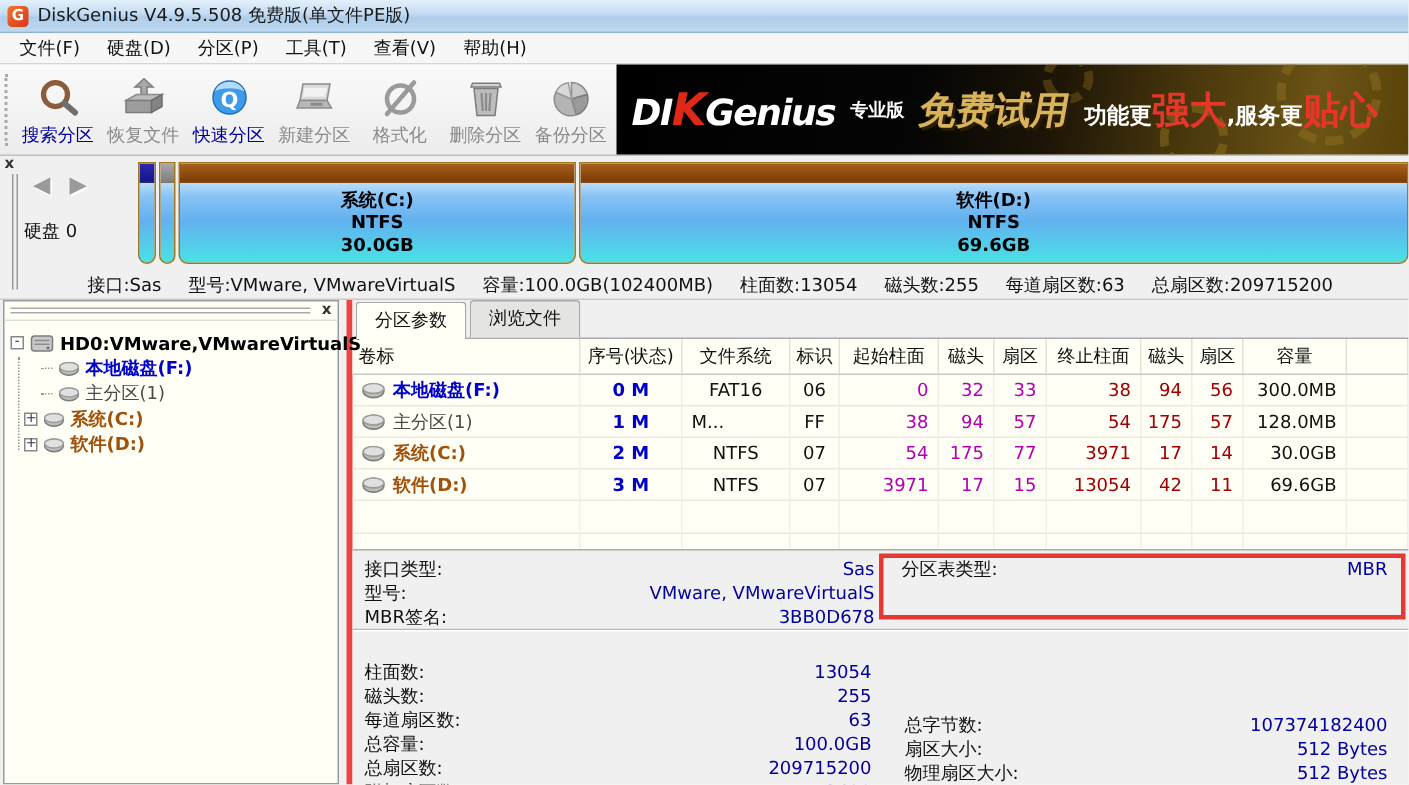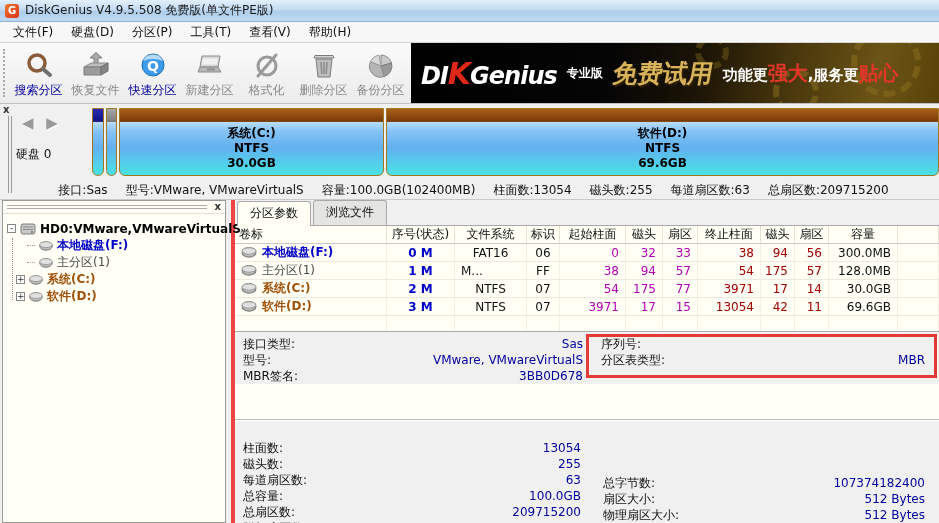--- a/index.html
+++ b/index.html
@@ -33,21 +33,21 @@
   .g1 { width:70px; height:70px; right:18px; top:-16px; border-style:dashed; }
   .g2 { width:46px; height:46px; right:120px; bottom:-12px; border-style:dashed; }
   .g3 { width:34px; height:34px; right:210px; top:-8px; border-style:dashed; opacity:.4; }
   .banner-inner { position:absolute; inset:0; display:flex; align-items:center; gap:10px; padding:0 10px; }
   .brand { font-style:italic; font-weight:bold; font-size:24px; letter-spacing:-1px; white-space:nowrap; }
   .brand .k { color:#E02818; font-size:30px; }
   .edition { font-size:12px; font-weight:bold; }
   .promo { font-size:25px; font-weight:bold; color:#D8B35A; transform:skewX(-10deg);
            text-shadow:2px 2px 0 #2a1d04; white-space:nowrap; }
   .slogan { font-size:15px; font-weight:bold; white-space:nowrap; }
-  .slogan .em { color:#E8352A; font-size:20px; }
+  .slogan .em { color:#E8352A; font-size:25px; }
 
   
   .disk-panel { height:96px; position:relative; background:#F0F0F0; border-bottom:1px solid #C9C9C9; }
   .dp-close { position:absolute; left:3px; top:1px; font-size:10px; font-weight:bold; color:#333; line-height:10px; }
   .dp-grip { position:absolute; left:8px; top:12px; bottom:6px; width:4px; border-left:1px solid #999; border-right:1px solid #999; }
   .dp-nav { position:absolute; left:16px; top:10px; width:70px; }
   .dp-arrows { font-size:15px; color:#9a9a9a; letter-spacing:4px; text-shadow:1px 1px 0 #fff; margin-left:6px; }
   .dp-disklabel { margin-top:14px; color:#111; }
   .partitions { position:absolute; left:92px; right:0; top:4px; height:68px; display:flex; gap:2px; }
   .part { border:1px solid #A07820; border-radius:0 0 6px 6px; overflow:hidden; position:relative;
@@ -94,21 +94,21 @@
   .num-start { color:#B400B4; }
   .num-end { color:#A00000; }
   .seq { color:#0000C8; font-weight:bold; }
   .disk-ic { flex:none; }
   .empty-rows { height:33px; overflow:hidden; }
   .erow { height:22px; border-bottom:1px solid #F0E8DC; }
   .erow > div { border-right:1px solid #F4EFE2; height:100%; }
 
   
   .info1 { height:54px; background:#F0F0F0; border-top:1px solid #ABABAB; position:relative; display:flex; padding:4px 0 0 8px; }
-  .info2 { height:104px; background:#F0F0F0; border-top:1px solid #B8B8B8; box-shadow:inset 0 1px 0 #fff; display:flex; padding:20px 0 0 8px;margin-top:35px; }
+  .info2 { height:104px; background:#F0F0F0; border-top:1px solid #B8B8B8; box-shadow:inset 0 1px 0 #fff; display:flex; padding:20px 0 0 8px; }
   .kv-col { display:flex; flex-direction:column; }
   .kv { display:flex; height:16px; align-items:center; }
   .kv .k { white-space:nowrap; }
   .kv .v { flex:1; text-align:right; color:#00009C; white-space:nowrap; }
   .col-l1 { width:340px;justify-content:center; }
   .col-r1 { margin-left:18px; flex:1; padding-right:14px; }
   .col-l2 { width:338px; }
   .col-r2 { margin-left:22px; flex:1; padding-right:14px; }
   .spacer16 { height:16px; }
   .red-box { position:absolute; left:351px; top:2px; right:2px; height:44px; border:3px solid #E53935; pointer-events:none; }
@@ -475,24 +475,20 @@
             <span class="k">型号:</span>
             <span class="v">VMware, VMwareVirtualS</span>
           </div>
         <div class="kv">
             <span class="k">MBR签名:</span>
             <span class="v">3BB0D678</span>
           </div>
       </div>
       <div class="kv-col col-r1">
         <div class="kv">
-            <span class="k">序列号:</span>
-            <span class="v"></span>
-          </div>
-        <div class="kv">
             <span class="k">分区表类型:</span>
             <span class="v">MBR</span>
           </div>
       </div>
       <div class="red-box"></div>
     </div>
 
     <div class="info2">
       <div class="kv-col col-l2">
         <div class="kv">

